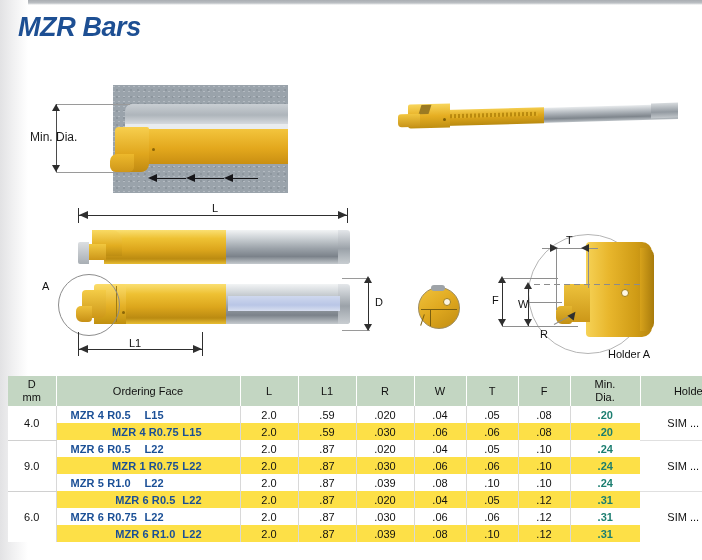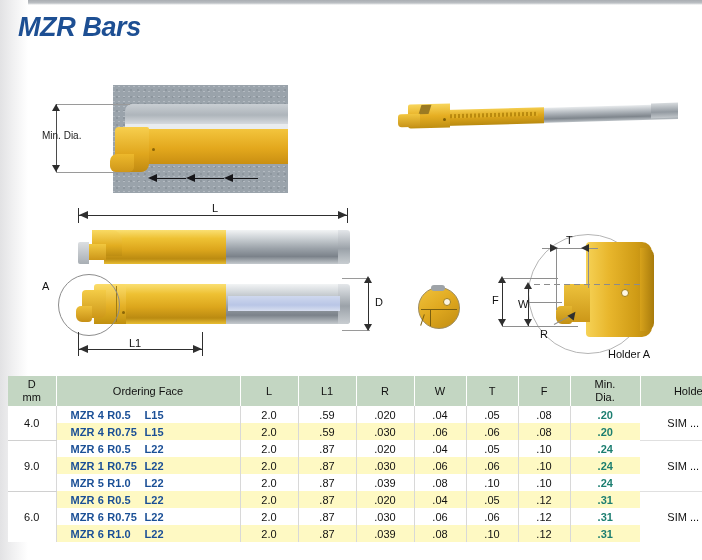--- a/index.html
+++ b/index.html
@@ -87,21 +87,21 @@
   }
   .cs-arrow-up { top: 22px; border-bottom: 7px solid #2c2c2c; }
   .cs-arrow-dn { top: 83px; border-top: 7px solid #2c2c2c; }
   .cs-ext-top {
     position: absolute; left: 26px; top: 22px; width: 74px; height: 1px; background: #9a9a9a;
   }
   .cs-ext-bot {
     position: absolute; left: 26px; top: 90px; width: 74px; height: 1px; background: #9a9a9a;
   }
   .cs-label-mindia {
-    position: absolute; left: 12px; top: 48px; font-size: 10px; color: #1b1b1b;
+    position: absolute; left: 0px; top: 48px; font-size: 12px; color: #1b1b1b;
   }
   .cs-feed {
     position: absolute; left: 118px; top: 92px; width: 110px; height: 9px;
   }
   .cs-feed .seg {
     position: absolute; top: 4px; height: 1px; background: #16161a;
   }
   .cs-feed .ah {
     position: absolute; top: 0px; width: 0; height: 0;
     border-top: 4px solid transparent; border-bottom: 4px solid transparent;
@@ -346,21 +346,21 @@
     height: 30px; vertical-align: middle; text-align: center;
     border-right: 1px solid #ffffff;
   }
   thead th:last-child { border-right: none; }
   thead th .hd-two { line-height: 1.15; }
   tbody td {
     font-size: 11px; text-align: center; height: 17px; color: #111;
     border-right: 1px solid #d8d8d8;
   }
   tbody td.no-rb { border-right: none; }
-  tbody tr.shade td.shaded { background: #fef9c3; }
+  tbody tr.shade td.shaded { background: #fde047; text-align: center; }
   td.col-d {
     width: 48px; border-right: 1px solid #d8d8d8; background: #fff;
     font-size: 11px; color: #111;
   }
   td.col-d.sep-bottom { border-bottom: 1px solid #d0d0d0; }
   td.code {
     text-align: left; padding-left: 14px; color: #1a4f96; font-weight: bold;
     letter-spacing: .1px;
   }
   td.code .codename { display: inline-block; width: 74px; }

